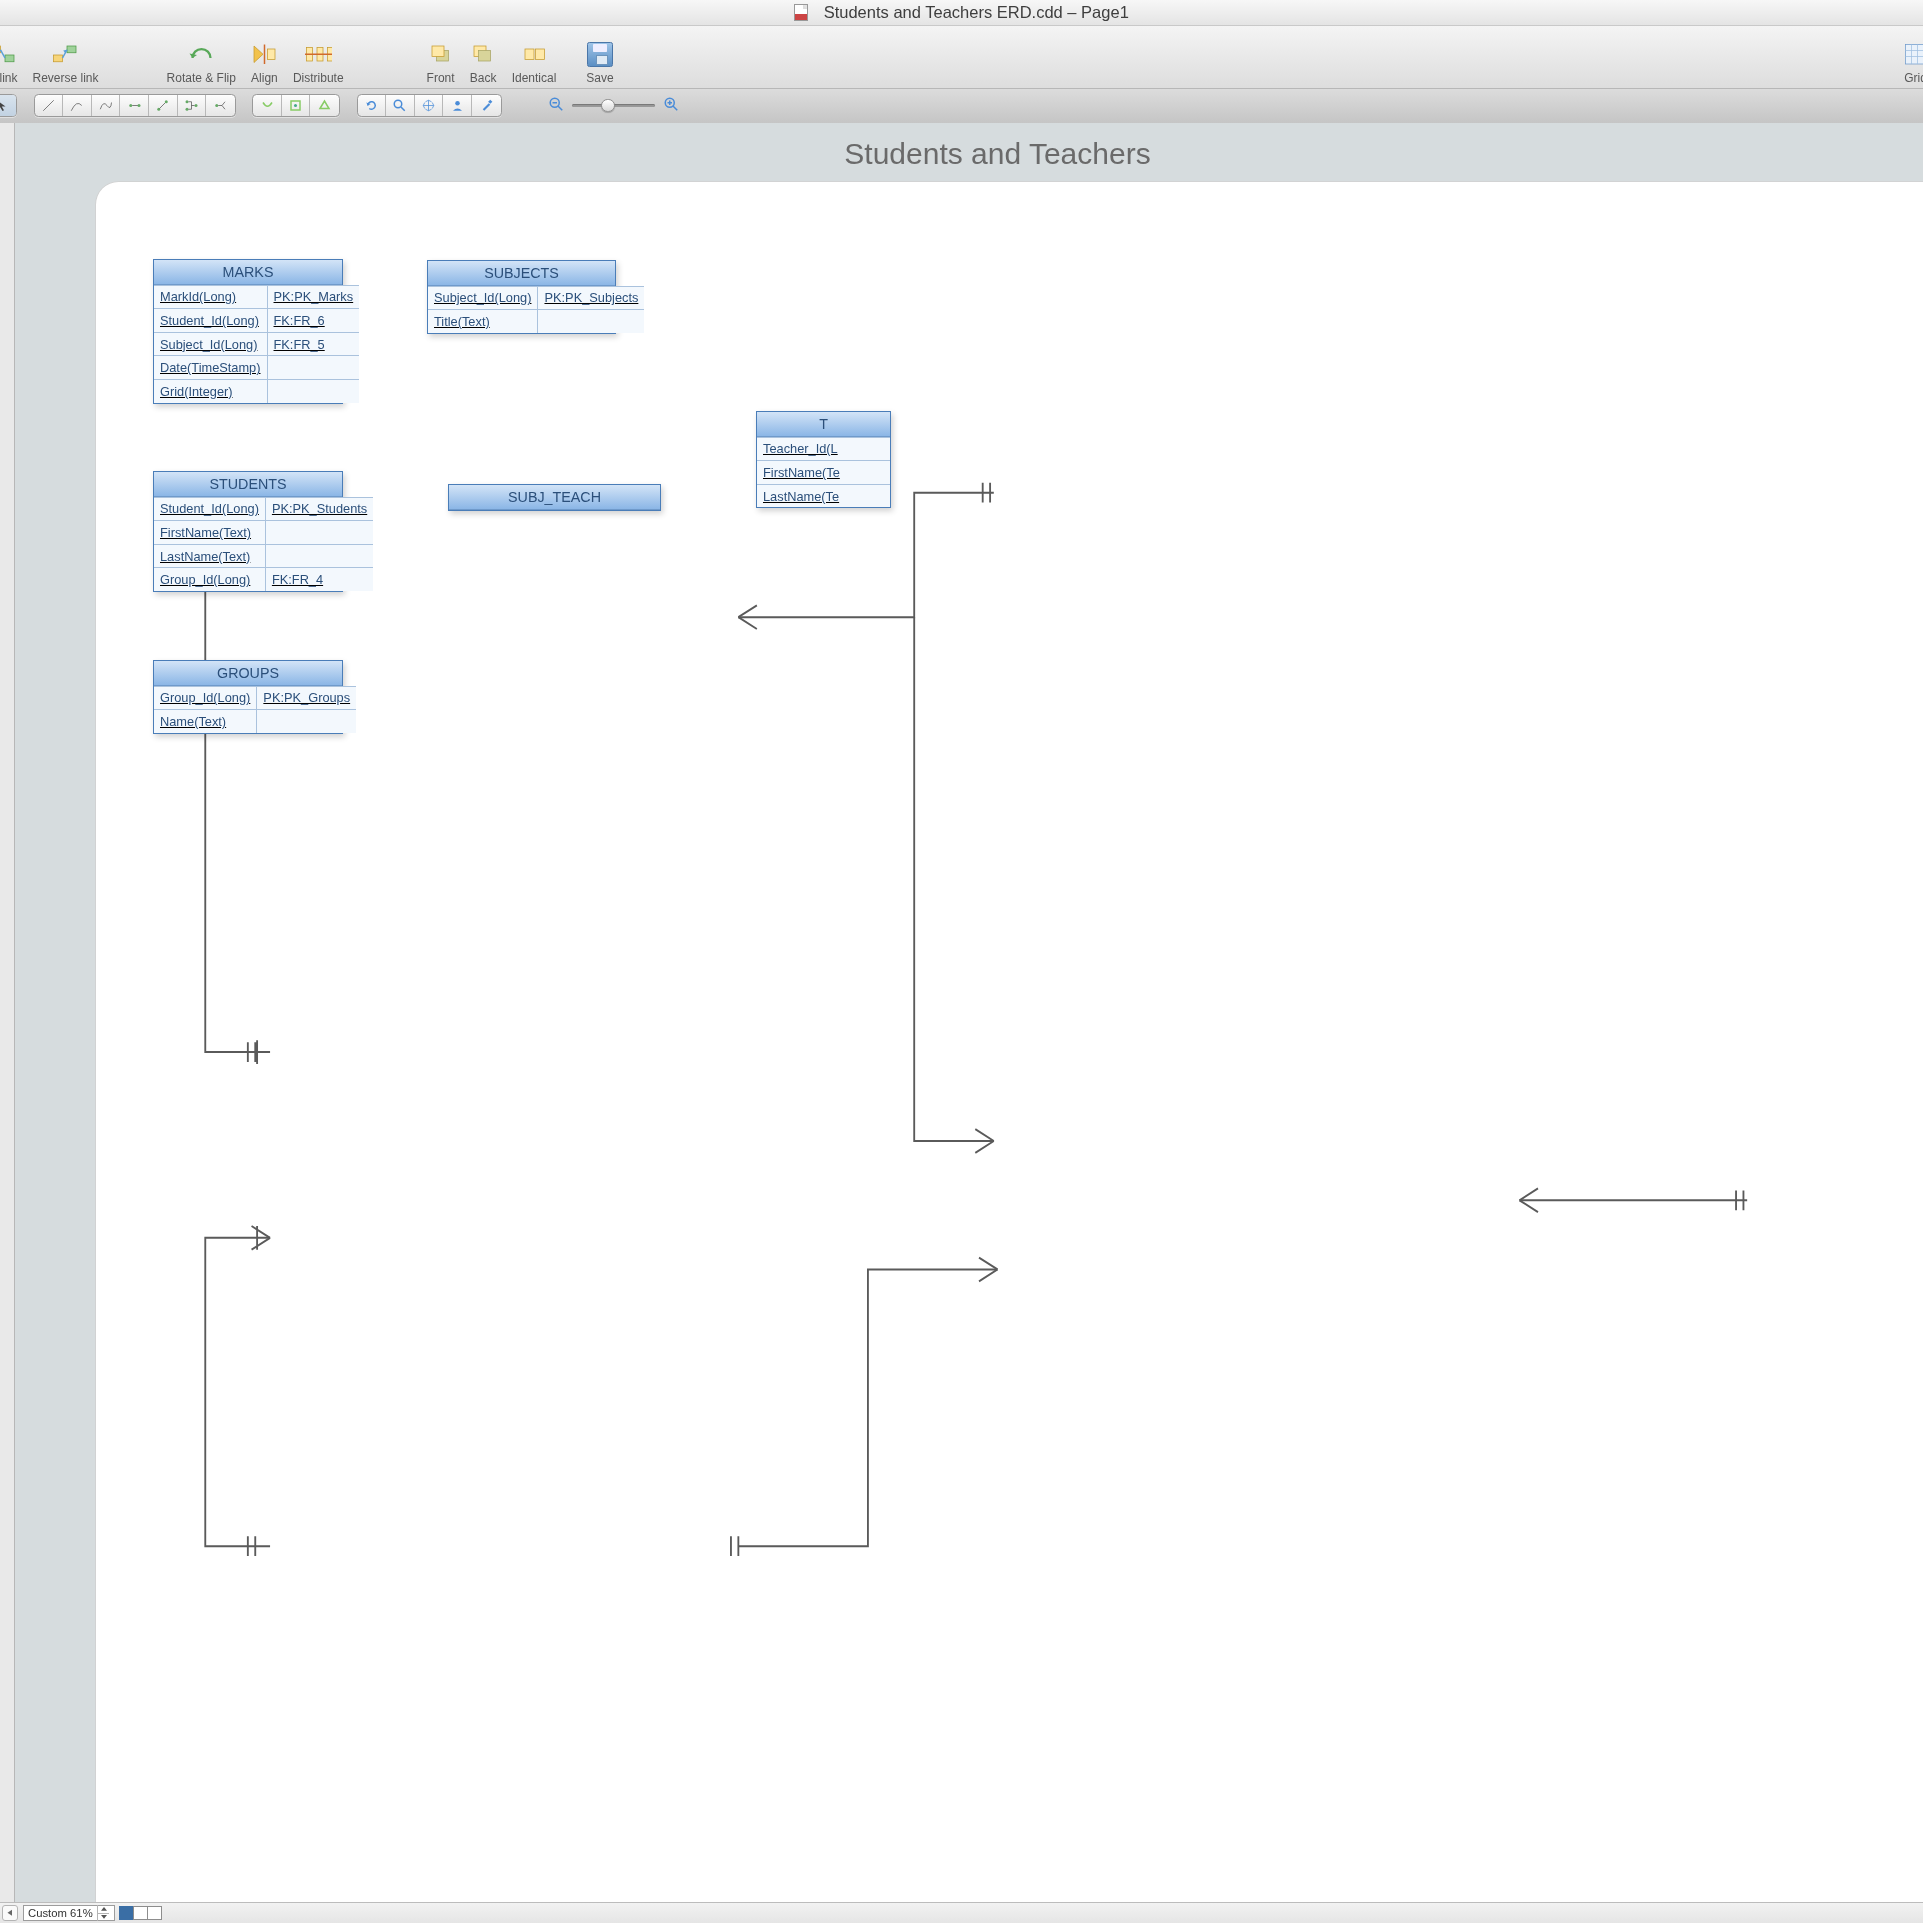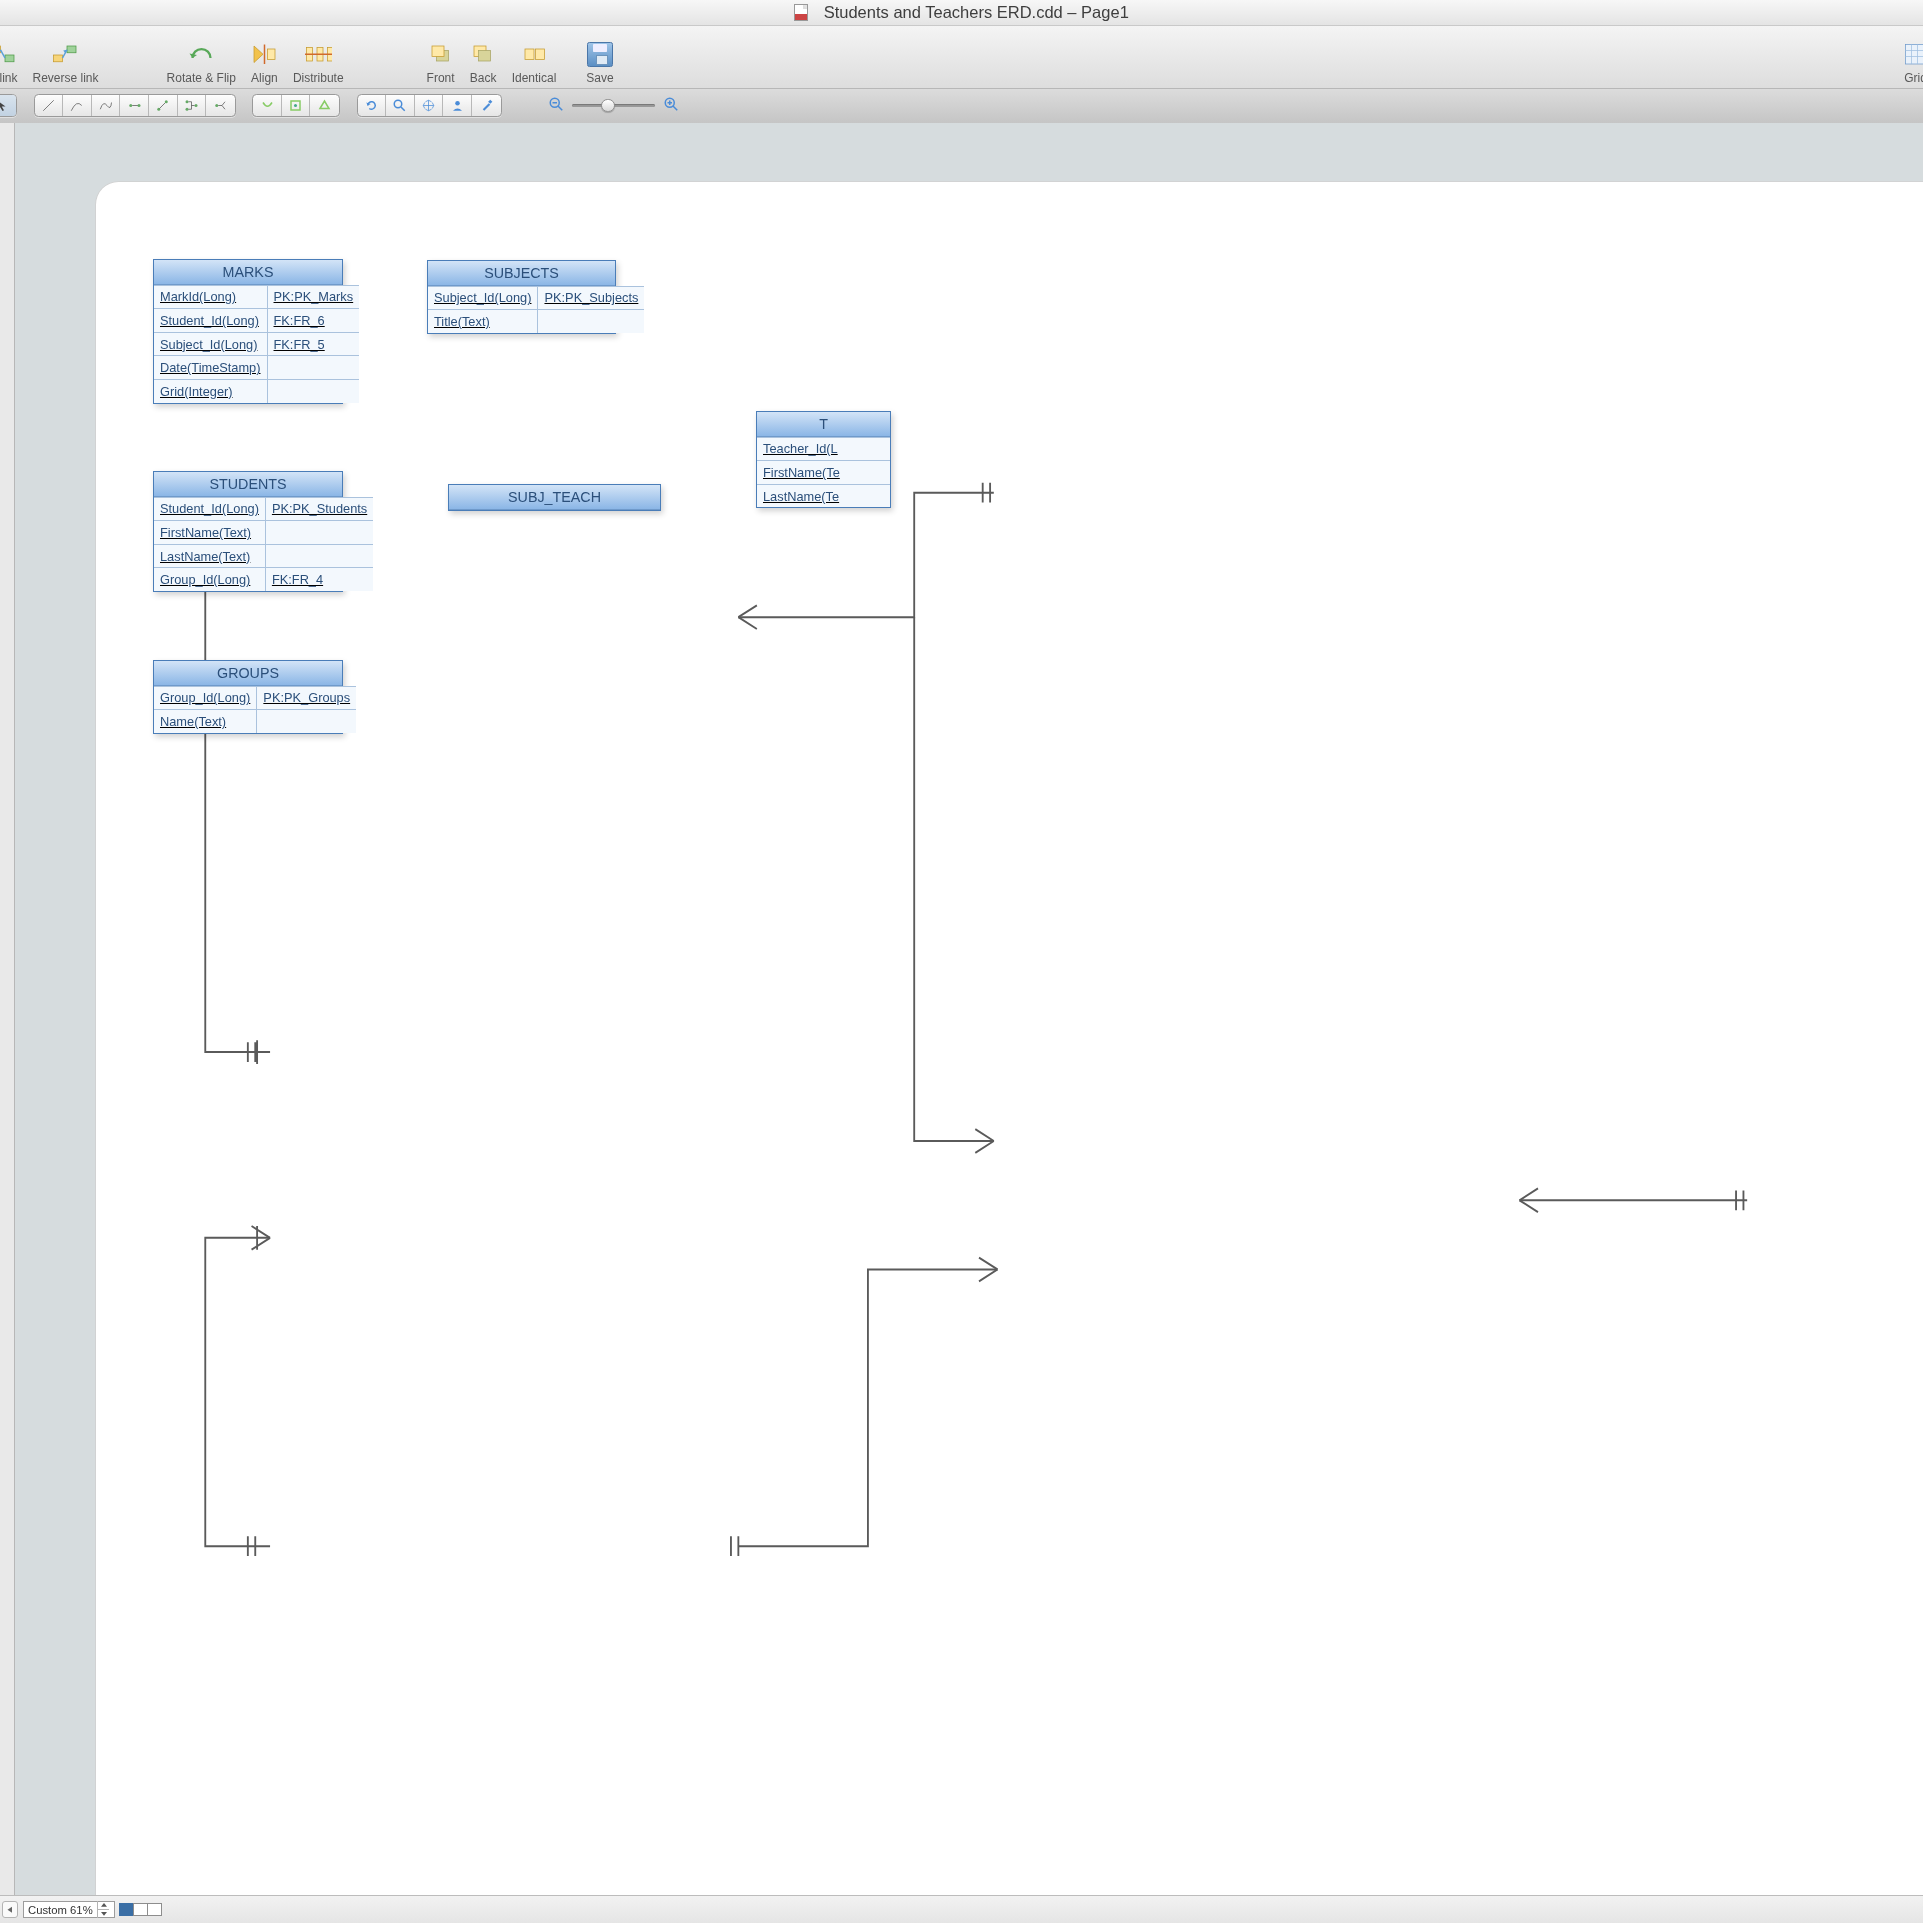--- a/index.html
+++ b/index.html
@@ -168,21 +168,21 @@
   .entity tr td:last-child{border-right:none;}
   .entity tr:last-child td{border-bottom:none;}
 
   
   svg.connectors{position:absolute;left:0;top:0;width:100%;height:100%;pointer-events:none;}
   .conn{stroke:#5a5a5a;stroke-width:1;fill:none;}
   .cf{stroke:#5a5a5a;stroke-width:1;fill:none;}
 
   
   .statusbar{
-    position:absolute; left:0; right:0; bottom:0; height:28px;
+    position:absolute; left:0; right:0; bottom:0; height:21px;
     background:linear-gradient(to bottom,#f2f2f2,#e5e5e5);
     border-top:0.8px solid #bcbcbc;
     display:flex; align-items:center;
     font-size:11.3px; color:#333;
   }
   .statusbar .pager{
     width:16.5px;height:16.5px;border:0.8px solid #b4b4b4;border-radius:3px;margin-left:1.5px;
     display:flex;align-items:center;justify-content:center;background:#fafafa;cursor:pointer;
   }
   .zoom-field{
@@ -443,20 +443,21 @@
           <line x1="6" y1="9" x2="12" y2="9" stroke="#4a8cd8" stroke-width="2"></line>
           <line x1="9" y1="6" x2="9" y2="12" stroke="#4a8cd8" stroke-width="2"></line>
           <line x1="13" y1="13" x2="19" y2="19" stroke="#4a8cd8" stroke-width="2"></line>
         </svg></span>
   </div>
 </div>
 
 <div class="workspace">
   <div class="ruler-v"></div>
   <div class="canvas-wrap">
+    <div class="diagram-title">Students and Teachers</div>
     <div class="page"></div>
 
     <svg class="connectors" viewBox="0 0 1000 900" preserveAspectRatio="none">
 
       <path class="conn" d="M107 220 H72 V470 H107"></path>
 
       <path class="cf" d="M107 220 L97 214 M107 220 L97 226 M100 214 V226"></path>
 
       <path class="cf" d="M100 470 V464 M100 470 V476 M95 465 V475 M99 465 V475"></path>
 

